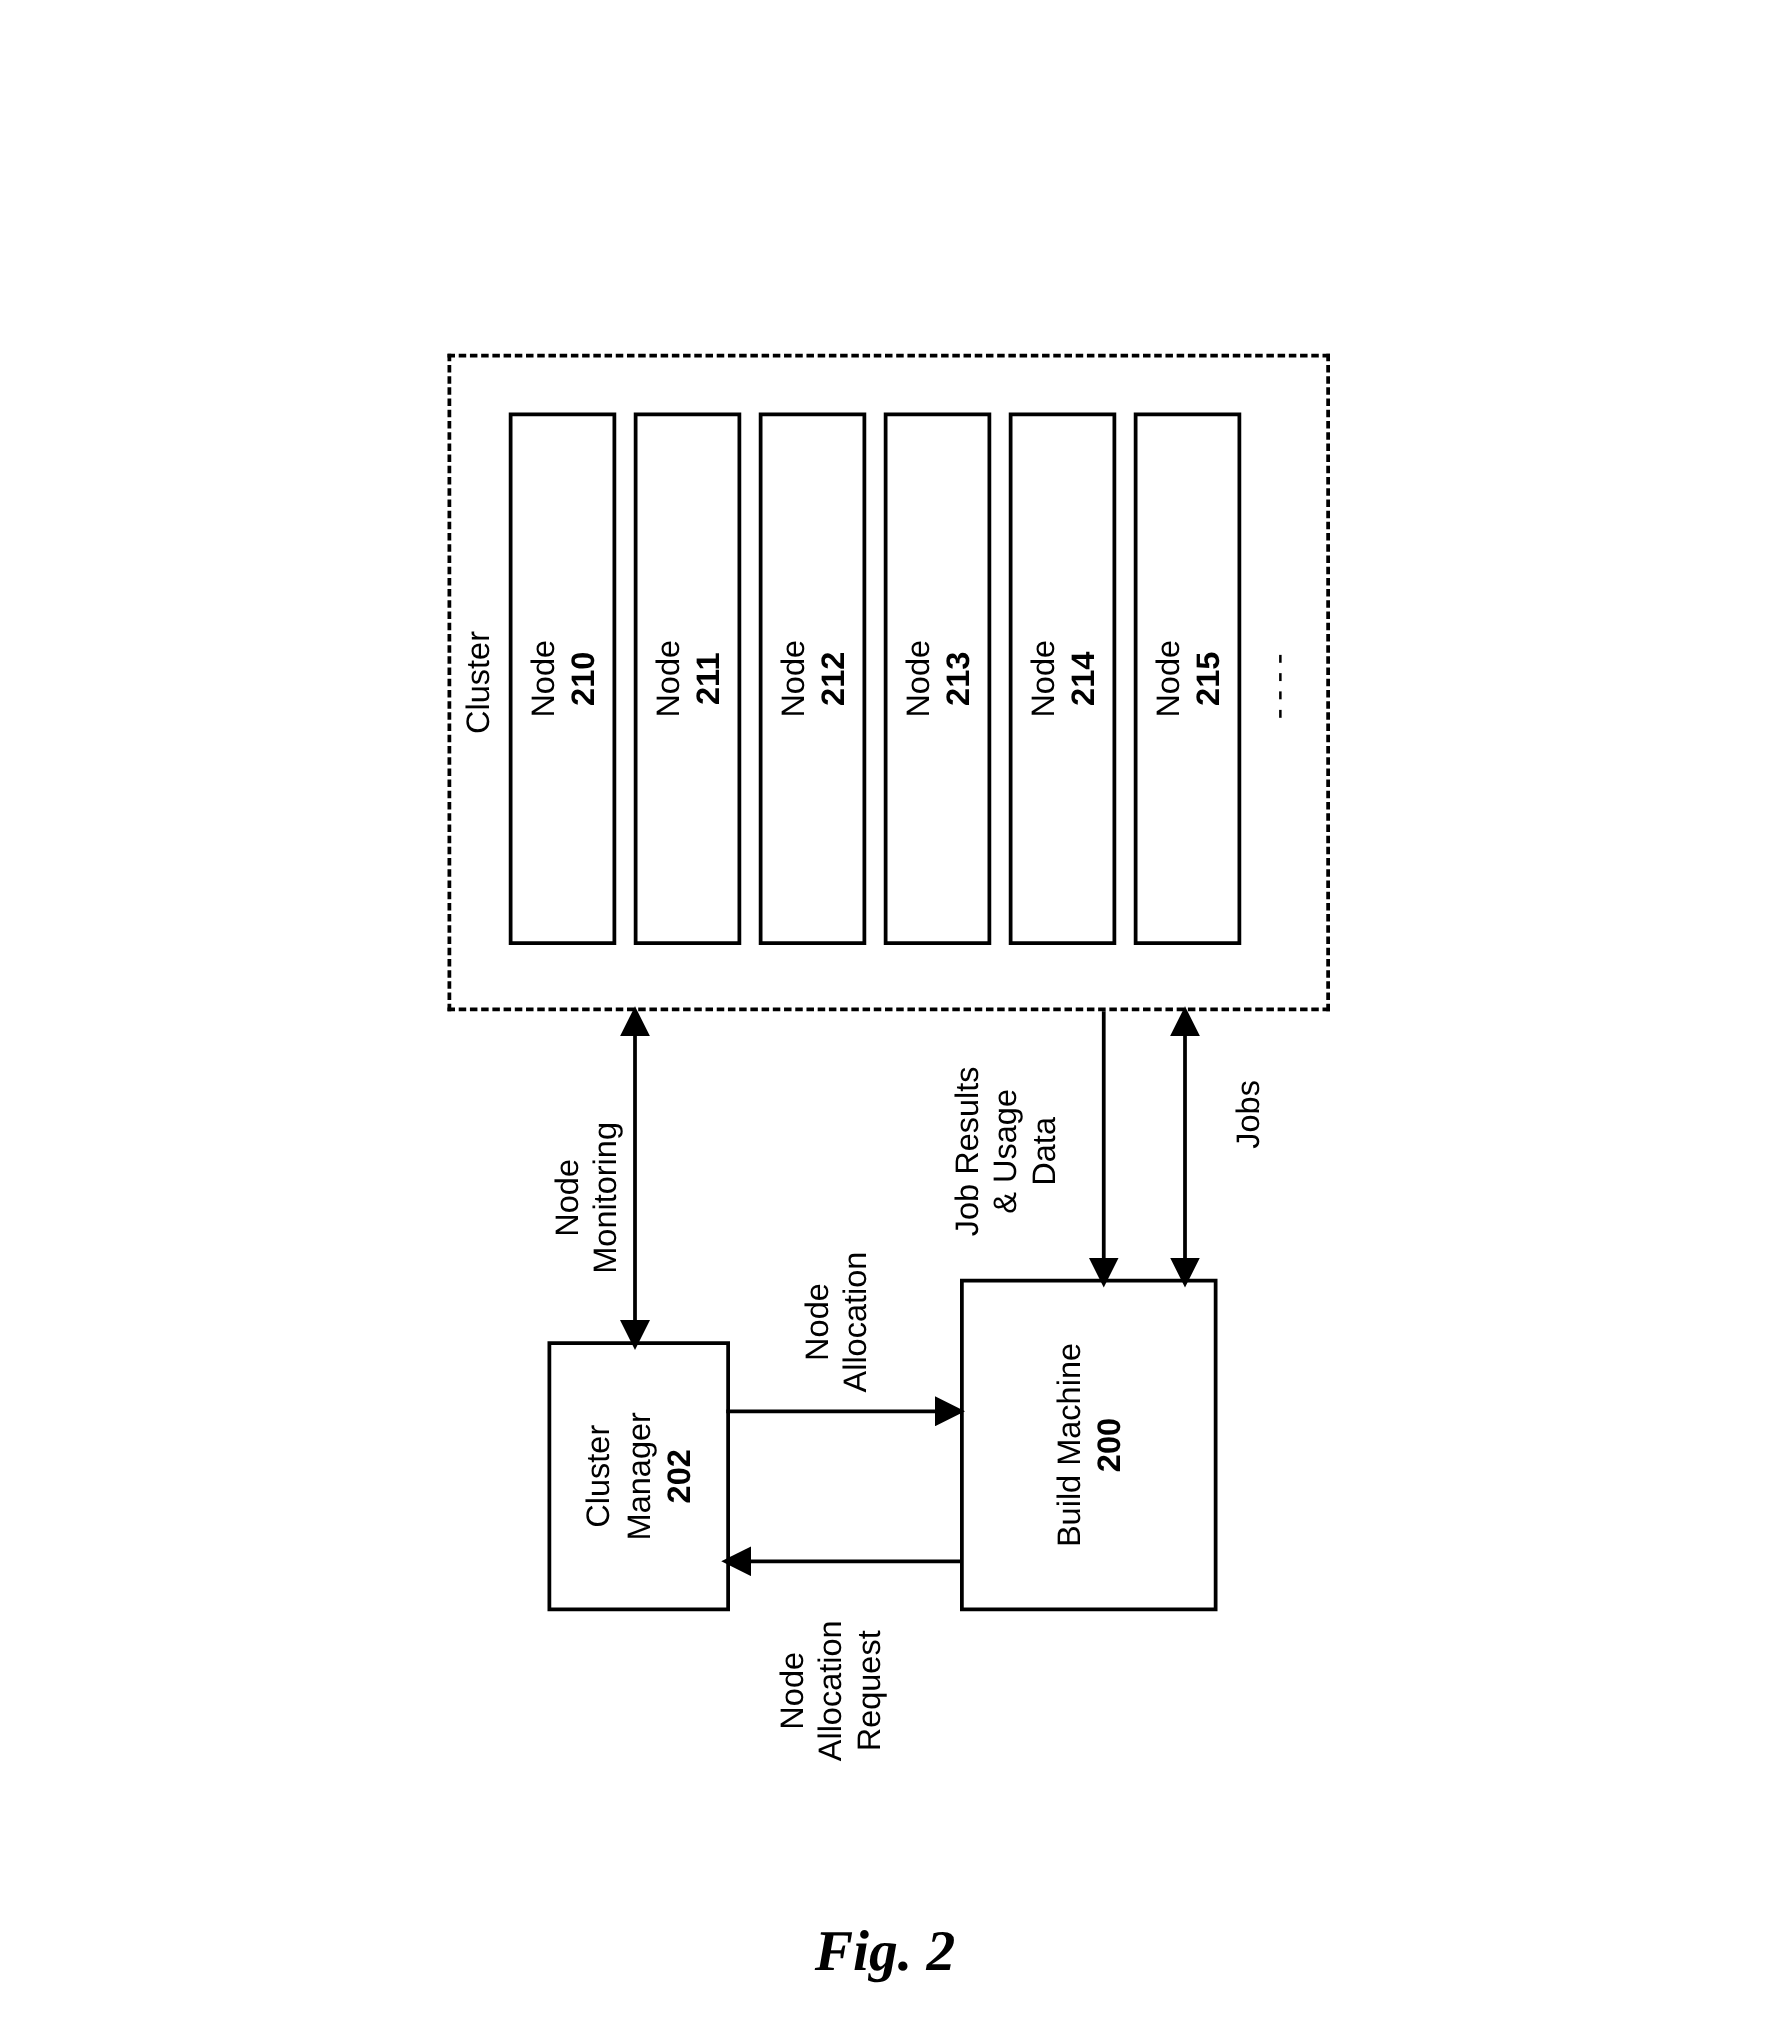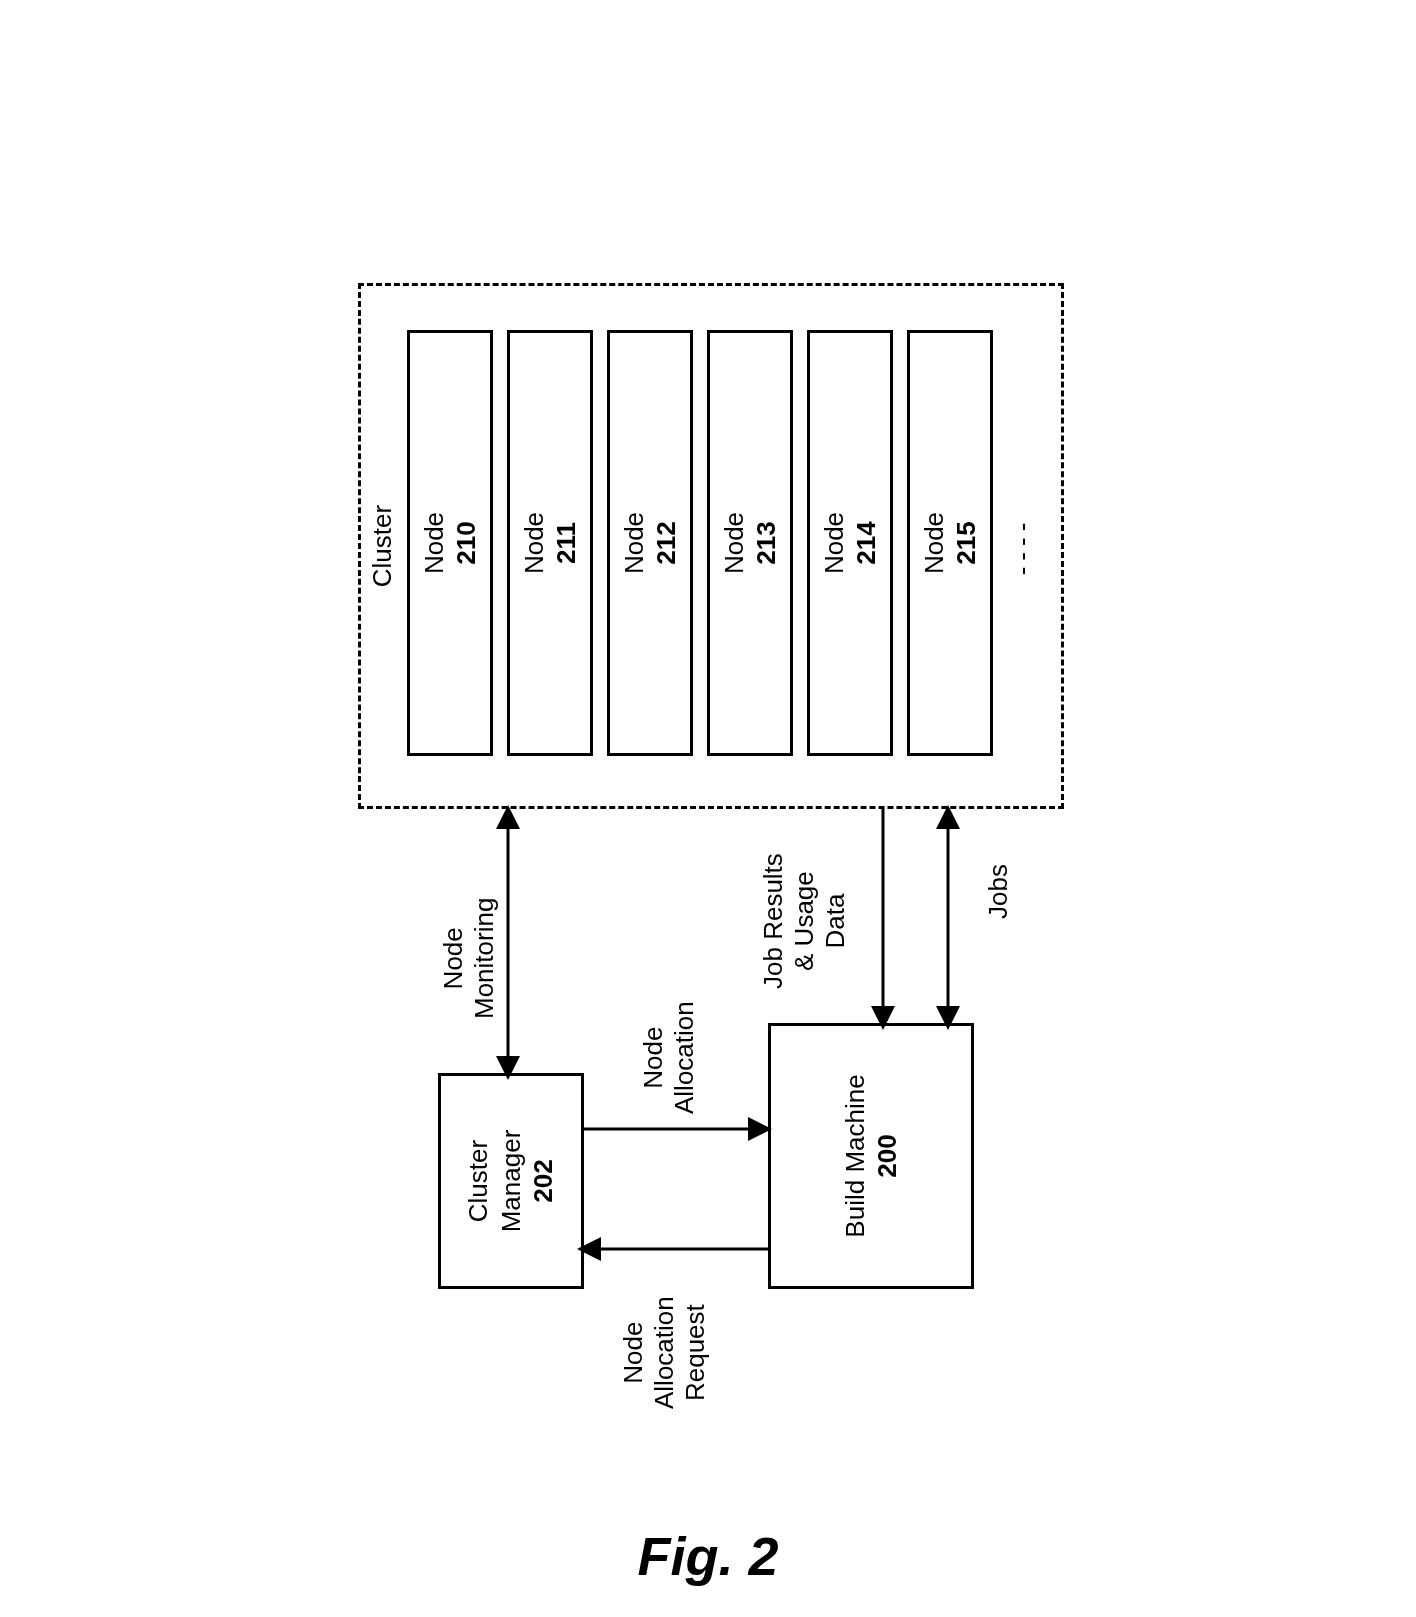--- a/index.html
+++ b/index.html
@@ -79,24 +79,24 @@
     top: 0;
     width: 1080px;
     height: 740px;
     pointer-events: none;
   }
   .fig-caption {
     position: absolute;
     left: 50%;
     bottom: 30px;
     transform: translateX(-50%);
-    font-size: 54px;
+    font-size: 46px;
     font-weight: bold;
     font-style: italic;
-    font-family: Liberation Sans, sans-serif;
+    font-family: Liberation Serif, serif;
   }
 </style>
 </head>
 <body>
 
 <div class="diagram">
 
   <div class="box" style="left:60px; top:100px; width:210px; height:140px;">
     <span>Cluster<br>Manager</span>
     <span class="num">202</span>

